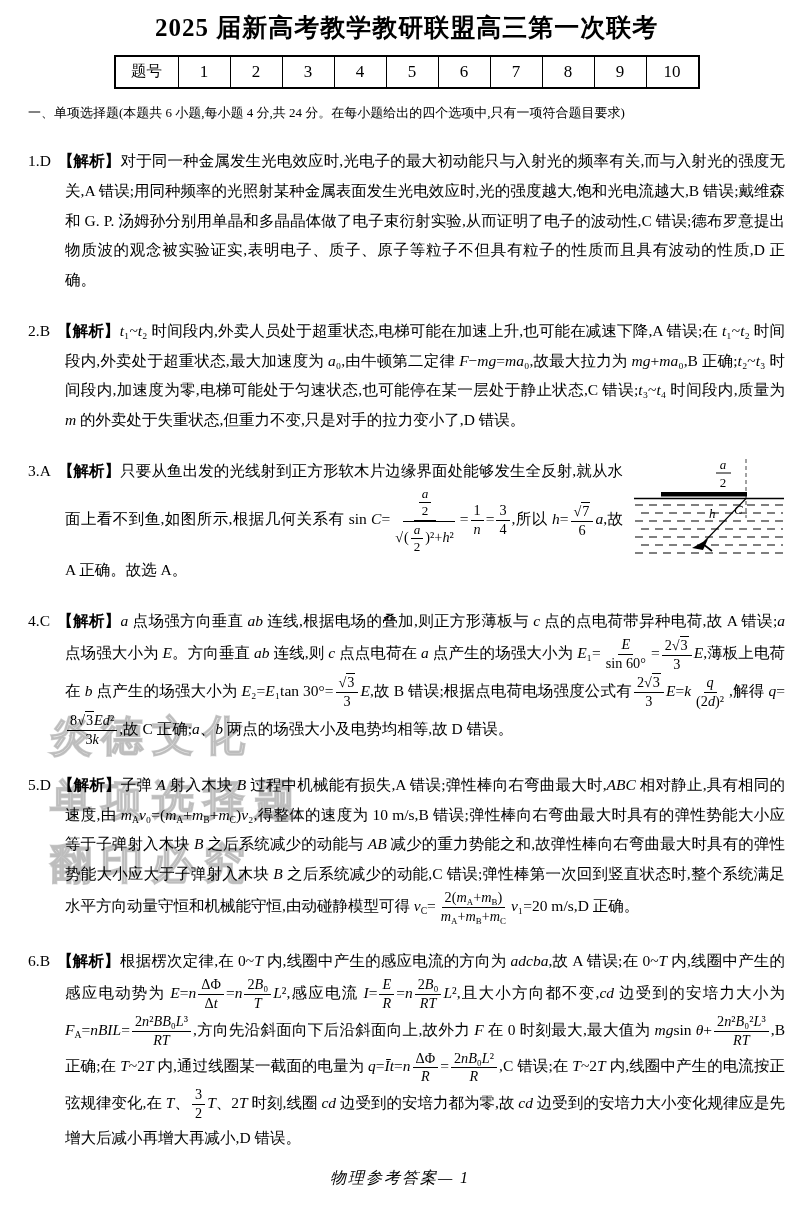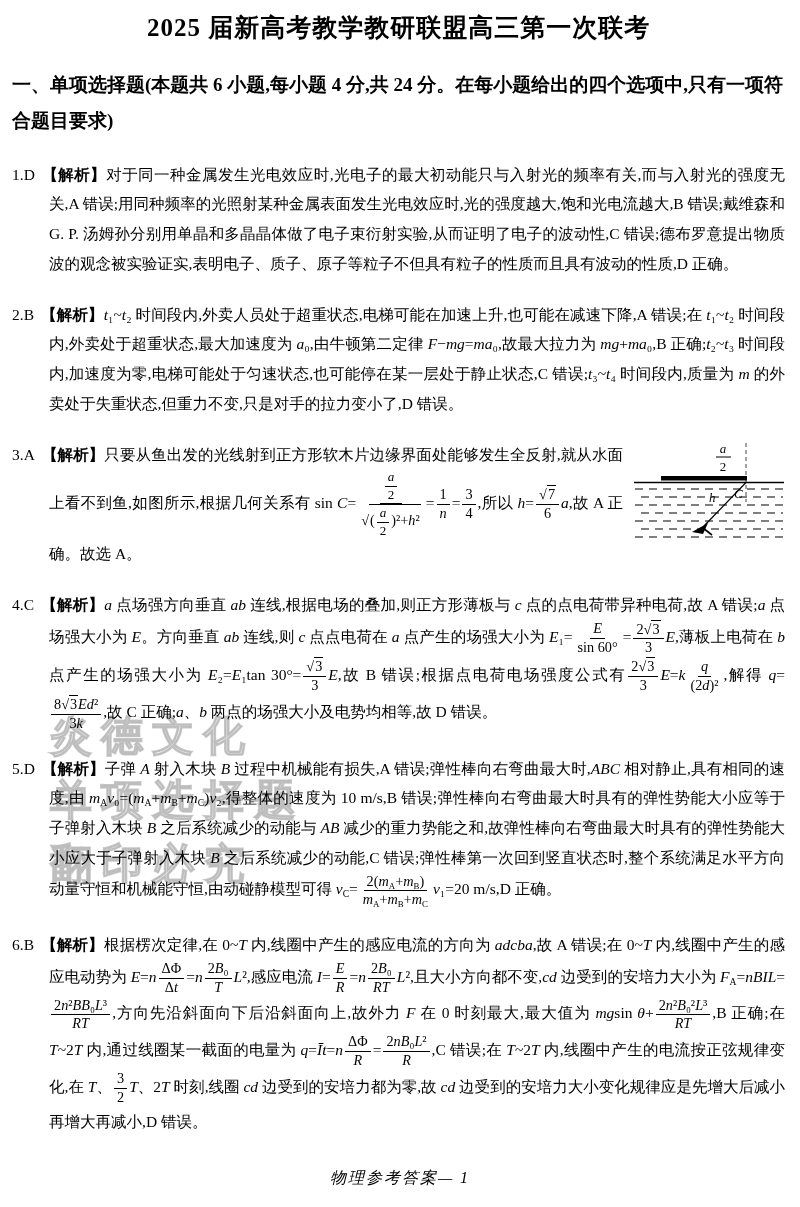--- a/index.html
+++ b/index.html
@@ -1,28 +1,28 @@
 <!DOCTYPE html>
 <html><head>
 <meta charset="utf-8">
 <style>
   html,body{margin:0;padding:0;}
   body{
     width:800px;height:1207px;position:relative;overflow:hidden;
     background:#ffffff;color:#000;
     font-family:"Liberation Serif","DejaVu Serif",serif;
   }
-  .content{position:relative;z-index:2;padding:12px 15px 0 12px;}
+  .content{position:relative;z-index:2;padding:12px 15px 0 28px;}
   .title{text-align:center;font-size:25px;font-weight:bold;letter-spacing:1px;line-height:1.3;}
   .subtitle{text-align:center;font-size:30px;font-weight:bold;letter-spacing:3px;margin-top:3px;line-height:1.25;}
   table.ans{border-collapse:collapse;margin:10px auto 0 auto;border:2px solid #000;}
   table.ans td{border:1px solid #000;text-align:center;font-size:17px;height:30px;padding:0;}
   table.ans td.lbl{width:62px;font-size:15.5px;}
   table.ans td.c{width:51px;}
-  .heading{font-weight:bold;font-size:19px;margin-top:12px;line-height:1.9;}
+  .heading{font-weight:normal;font-size:13px;margin-top:12px;line-height:1.9;}
   .q{font-size:15.5px;line-height:1.92;padding-left:37px;text-indent:-37px;margin-top:21px;text-align:justify;}
   .qnum{margin-right:7px;white-space:nowrap;}
   .qbody{display:inline;}
   b{font-weight:bold;}
   i{font-style:italic;}
   sub{font-size:0.62em;vertical-align:-0.3em;line-height:0;}
   
   fr{display:inline-flex;flex-direction:column;align-items:center;vertical-align:middle;
      margin:0 2px;line-height:1.25;text-indent:0;font-size:0.92em;}
   fn{display:block;border-bottom:1px solid #000;padding:0 3px;text-align:center;}
@@ -56,20 +56,33 @@
   <div>单项选择题</div>
   <div>翻印必究</div>
 </div>
 
 <div class="content">
 
   <div class="title">2025 届新高考教学教研联盟高三第一次联考</div>
 
   <table class="ans">
     <tbody>
+        <tr>
+      <td class="lbl">题号</td>
+      <td class="c">1</td>
+      <td class="c">2</td>
+      <td class="c">3</td>
+      <td class="c">4</td>
+      <td class="c">5</td>
+      <td class="c">6</td>
+      <td class="c">7</td>
+      <td class="c">8</td>
+      <td class="c">9</td>
+      <td class="c">10</td>
+    </tr>
   </tbody>
     </table>
 
   <div class="heading">一、单项选择题(本题共 6 小题,每小题 4 分,共 24 分。在每小题给出的四个选项中,只有一项符合题目要求)</div>
 
   <div class="q">
     <span class="qnum">1.D</span><span class="qbody"><b>【解析】</b>对于同一种金属发生光电效应时,光电子的最大初动能只与入射光的频率有关,而与入射光的强度无关,A 错误;用同种频率的光照射某种金属表面发生光电效应时,光的强度越大,饱和光电流越大,B 错误;戴维森和 G. P. 汤姆孙分别用单晶和多晶晶体做了电子束衍射实验,从而证明了电子的波动性,C 错误;德布罗意提出物质波的观念被实验证实,表明电子、质子、原子等粒子不但具有粒子的性质而且具有波动的性质,D 正确。</span>
   </div>
 
   <div class="q">

